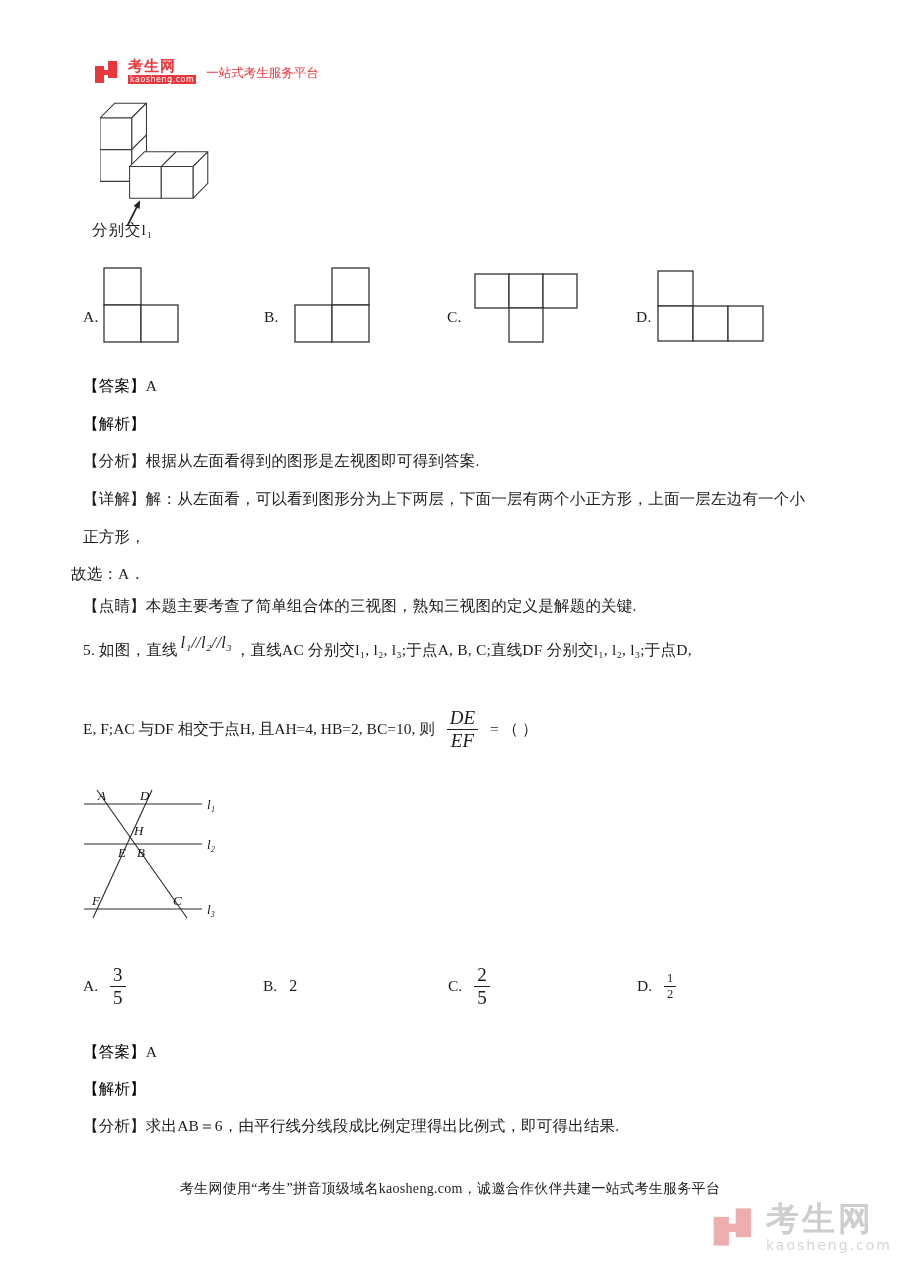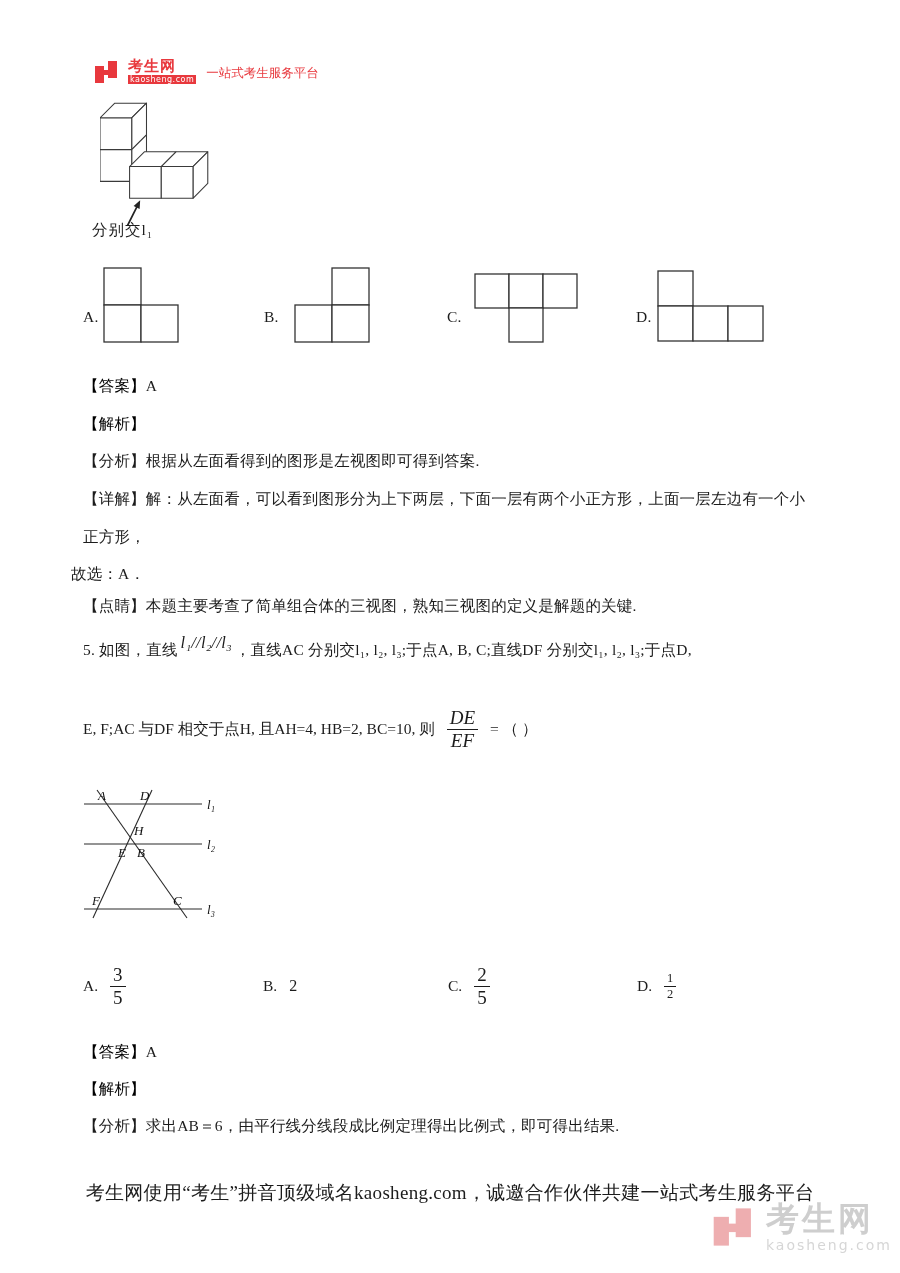--- a/index.html
+++ b/index.html
@@ -14,21 +14,21 @@
   .serifnum{font-family:"Liberation Serif",serif;font-size:16px}
   .math-raised{font-family:Liberation Serif, serif;font-style:italic;font-size:16.5px;
                position:relative;top:-7px;margin:0 3px}
   .frac{display:inline-flex;flex-direction:column;align-items:center;
         font-family:"Liberation Serif",serif;font-size:19px;line-height:1.15;vertical-align:middle}
   .frac>.num{border-bottom:1px solid #1c1c1c;padding:0 3px}
   .frac>.den{padding:0 3px}
   .frac.it{font-style:italic}
   .frac.small{font-size:12.5px}
   .fig-label{font-family:"Liberation Serif",serif;font-style:italic;font-size:13px;fill:#111}
-  .footer{position:absolute;left:0;width:900px;text-align:center;font-size:19px;letter-spacing:.3px}
+  .footer{position:absolute;left:0;width:900px;text-align:center;font-size:14px;letter-spacing:.3px}
   svg{display:block}
   .logo-brand{color:#e8383d;font-weight:bold;font-size:15px;letter-spacing:1px;line-height:1.1;
               font-family:"DejaVu Sans",sans-serif}
   .logo-domain{color:#fff;background:#e8383d;font-size:8px;letter-spacing:.5px;padding:0 2px;
                font-family:"DejaVu Sans",sans-serif}
   .logo-tagline{color:#e8383d;font-size:12.5px;margin-top:7px;margin-left:2px;
                 font-family:"DejaVu Sans",sans-serif}
   .wm-brand{font-size:33px;font-weight:bold;color:#c3c3c3;letter-spacing:3px;line-height:1.05;
             font-family:"DejaVu Sans",sans-serif}
   .wm-domain{font-size:14px;color:#cccccc;letter-spacing:2px;font-family:"DejaVu Sans",sans-serif}

